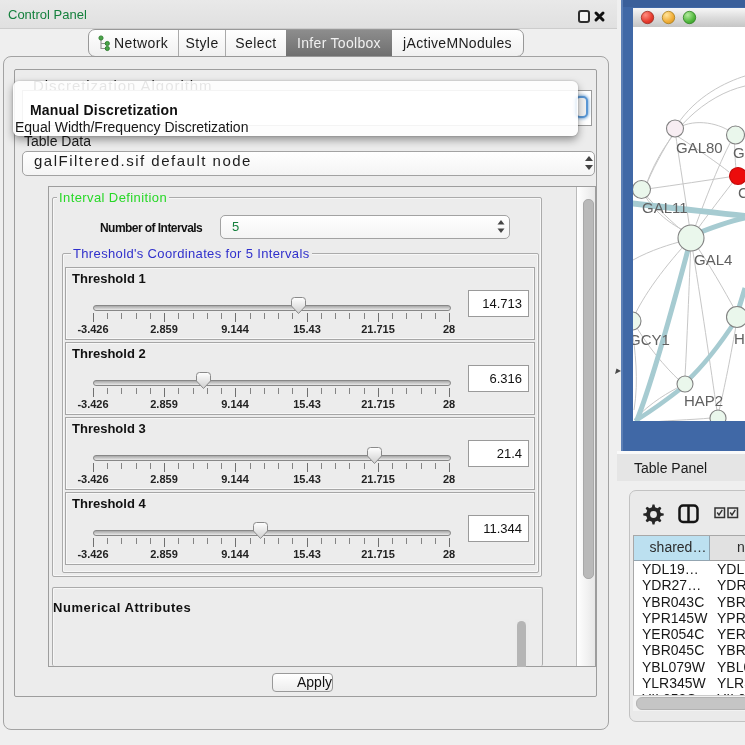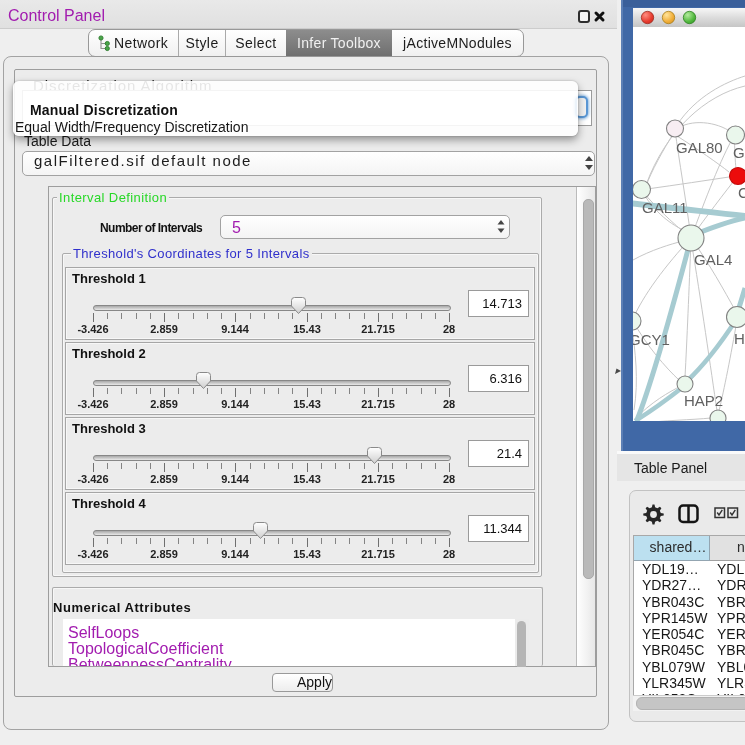--- a/index.html
+++ b/index.html
@@ -1,19 +1,19 @@
 <!DOCTYPE html>
 <html><head>
 <meta charset="utf-8">
 <style>
   html,body{margin:0;padding:0;}
   #root{position:relative;width:745px;height:745px;background:#efefef;
     font-family:"Liberation Sans",sans-serif;overflow:hidden;}
   .abs{position:absolute;}
-  .t13{font-size:16px;color:#a21caf;}
+  .t13{font-size:13px;color:#15803d;}
   .bold{font-weight:bold;}
   .tpanel{position:absolute;left:65px;width:468px;height:71px;border:1px solid #a6a6a6;box-shadow:inset 1px 1px 0 #f7f7f7,inset -1px -1px 0 #f7f7f7;}
   .tlabel{position:absolute;left:6px;top:3px;font-size:13px;font-weight:bold;color:#111;}
   .track{position:absolute;left:27px;top:37px;width:356px;height:4px;border:1px solid #878787;border-radius:3px;background:linear-gradient(#a8a8a8,#e9e9e9);}
   .minor{position:absolute;left:27px;top:45px;width:358px;height:6px;background:repeating-linear-gradient(90deg,#838383 0,#838383 1px,transparent 1px,transparent 14.24px);}
   .major{position:absolute;left:27px;top:45px;width:358px;height:9px;background:repeating-linear-gradient(90deg,#6f6f6f 0,#6f6f6f 1px,transparent 1px,transparent 71.2px);}
   .slab{position:absolute;top:55px;width:60px;text-align:center;font-size:11px;font-weight:bold;color:#222;}
   .vbox{position:absolute;left:402px;top:22px;width:53px;height:25px;background:#fff;border:1px solid #9a9a9a;font-size:13px;line-height:25px;text-align:right;padding-right:6px;color:#111;}
 </style>
 </head>
@@ -146,25 +146,20 @@
       <span class="slab" style="left:282px;">21.715</span>
       <span class="slab" style="left:353px;">28</span>
     <svg class="abs" style="left:186px;top:28px;" width="17" height="19">
         <path d="M1.5,4.5 Q1.5,1.5 4.5,1.5 L12.5,1.5 Q15.5,1.5 15.5,4.5 L15.5,10 L8.5,17.5 L1.5,10 Z" fill="url(#thg)" stroke="#8a8a8a" stroke-width="1"></path>
       </svg>
     <div class="vbox">11.344</div>
   </div>
 
   <div class="abs" style="left:52px;top:587px;width:489px;height:78px;border:1px solid #ababab;border-radius:2px;border-bottom:none;box-shadow:inset 1px 1px 0 #f7f7f7;"></div>
   <div class="abs bold" style="left:53px;top:600px;font-size:13px;letter-spacing:0.55px;color:#111;">Numerical Attributes</div>
-  <div class="abs" style="left:63px;top:619px;width:452px;height:47px;background:#ffffff;overflow:hidden;">
-    <div class="abs t13" style="left:5px;top:5px;">SelfLoops</div>
-    <div class="abs t13" style="left:5px;top:21px;">TopologicalCoefficient</div>
-    <div class="abs t13" style="left:5px;top:37px;">BetweennessCentrality</div>
-  </div>
   <div class="abs" style="left:515px;top:619px;width:14px;height:47px;background:#ebebeb;"></div>
   <div class="abs" style="left:517px;top:621px;width:9px;height:46px;background:#b5b5b5;border-radius:5px 5px 0 0;"></div>
 
   <div class="abs" style="left:272px;top:673px;width:59px;height:17px;background:linear-gradient(#ffffff,#ededed);border:1px solid #999999;border-radius:4px;text-align:right;font-size:14px;line-height:17px;color:#111;">Apply</div>
 
 
   <div class="abs" style="left:13px;top:81px;width:565px;height:55px;background:rgba(255,255,255,0.885);border-radius:6px;box-shadow:0 4px 9px rgba(0,0,0,0.38),0 0 2px rgba(0,0,0,0.25);">
     <div class="abs bold" style="left:2px;top:21px;font-size:14px;letter-spacing:0.2px;color:#111;padding-left:15px;">Manual Discretization</div>
     <div class="abs" style="left:2px;top:38px;font-size:14px;color:#161616;">Equal Width/Frequency Discretization</div>
   </div>

